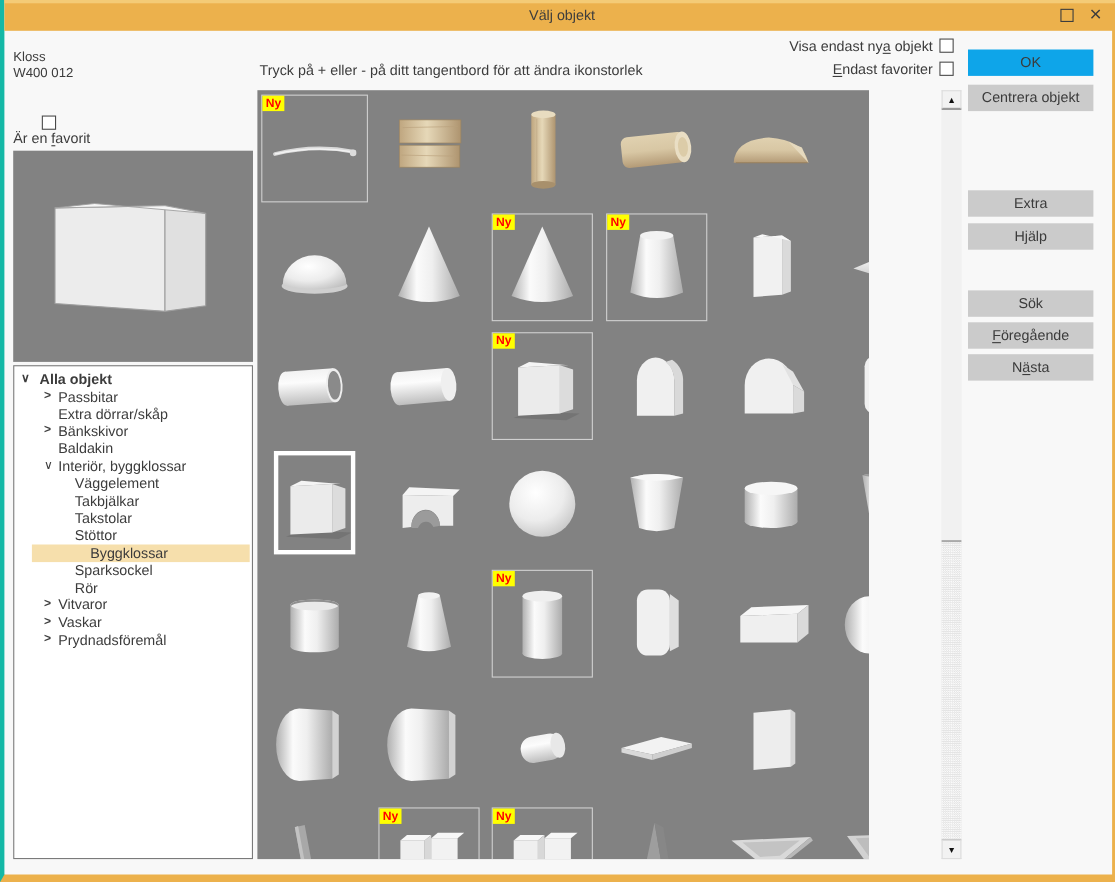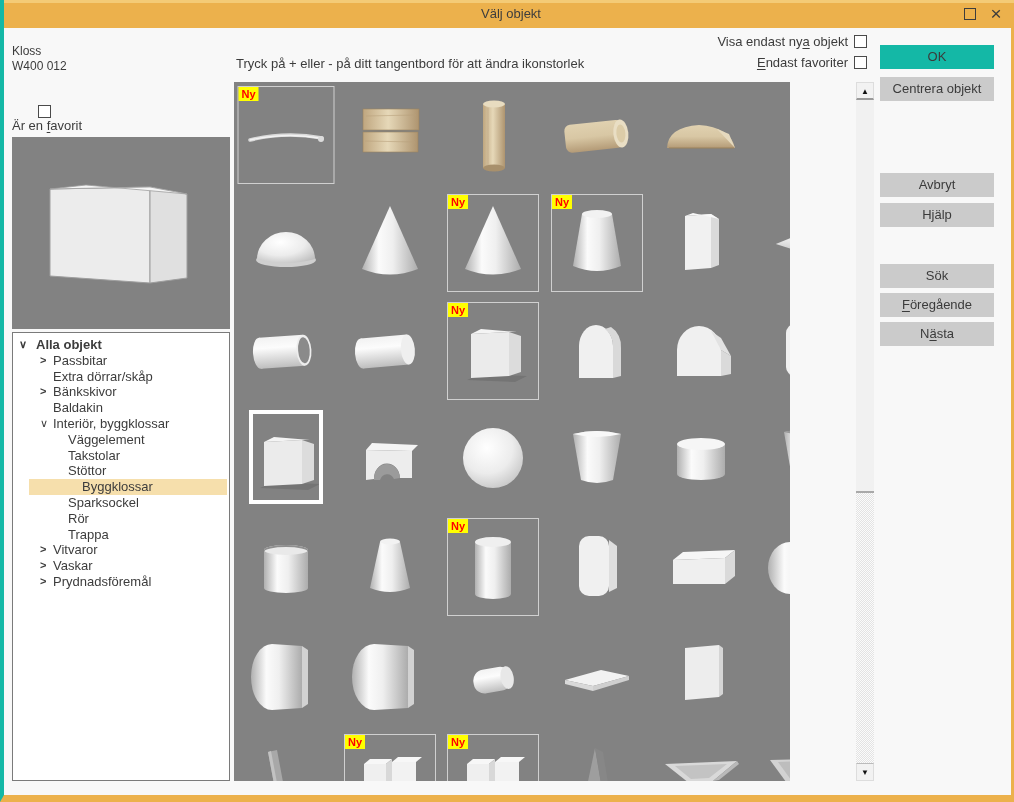--- a/index.html
+++ b/index.html
@@ -50,21 +50,21 @@
   #scrollbar { position:absolute; left:852px; top:82px; width:18px; height:699px; background:#F1F1F1; }
   .sb-btn { position:absolute; left:0; width:18px; height:18px; background:#F2F2F2; border:1px solid #DDDDDD; color:#111; font-size:8px; text-align:center; line-height:17px; }
   #sb-up { top:0; border-bottom:2px solid #9A9A9A; }
   #sb-down { top:681px; border-top:1px solid #BBBBBB; }
   #sb-thumb { position:absolute; left:0; top:18px; width:18px; height:393px; background:#F1F1F1; border-bottom:2px solid #A9A9A9; }
   #sb-track { position:absolute; left:0; top:411px; width:18px; height:270px;
     background-image:conic-gradient(#FBFBFB 25%, #E3E3E3 0 50%, #FBFBFB 0 75%, #E3E3E3 0); background-size:2px 2px; }
 
   
   .side-btn { position:absolute; left:876px; width:114px; height:24px; background:#CBCBCB; border:none; font-family:"Liberation Sans", sans-serif; font-size:13px; color:#3B3B3B; text-align:center; line-height:24px; }
-  #btn-ok { top:45px; background:#14b8a6; }
+  #btn-ok { top:45px; background:#0ea5e9; }
   #btn-center { top:77px; }
   #btn-cancel { top:173px; }
   #btn-help { top:203px; }
   #btn-search { top:264px; }
   #btn-prev { top:293px; }
   #btn-next { top:322px; }
   #defs-svg { position:absolute; width:0; height:0; }
 </style>
 </head>
 <body>
@@ -137,26 +137,26 @@
   </div>
 
   <div id="tree">
       <div class="tree-item b"><span class="chev" style="left: 4px;">∨</span><span style="padding-left: 21px;">Alla objekt</span></div>
       <div class="tree-item"><span class="chev" style="left: 25px; font-weight: bold;">&gt;</span><span style="padding-left: 38px;">Passbitar</span></div>
       <div class="tree-item"><span style="padding-left: 38px;">Extra dörrar/skåp</span></div>
       <div class="tree-item"><span class="chev" style="left: 25px; font-weight: bold;">&gt;</span><span style="padding-left: 38px;">Bänkskivor</span></div>
       <div class="tree-item"><span style="padding-left: 38px;">Baldakin</span></div>
       <div class="tree-item"><span class="chev" style="left: 25px;">∨</span><span style="padding-left: 38px;">Interiör, byggklossar</span></div>
       <div class="tree-item"><span style="padding-left: 53px;">Väggelement</span></div>
+      <div class="tree-item"><span style="padding-left: 53px;">Takbjälkar</span></div>
       <div class="tree-item"><span style="padding-left: 53px;">Takstolar</span></div>
       <div class="tree-item"><span style="padding-left: 53px;">Stöttor</span></div>
       <div class="tree-item sel"><span style="padding-left: 53px;">Byggklossar</span></div>
       <div class="tree-item"><span style="padding-left: 53px;">Sparksockel</span></div>
       <div class="tree-item"><span style="padding-left: 53px;">Rör</span></div>
-      <div class="tree-item"><span style="padding-left: 53px;">Trappa</span></div>
       <div class="tree-item"><span class="chev" style="left: 25px; font-weight: bold;">&gt;</span><span style="padding-left: 38px;">Vitvaror</span></div>
       <div class="tree-item"><span class="chev" style="left: 25px; font-weight: bold;">&gt;</span><span style="padding-left: 38px;">Vaskar</span></div>
       <div class="tree-item"><span class="chev" style="left: 25px; font-weight: bold;">&gt;</span><span style="padding-left: 38px;">Prydnadsföremål</span></div>
     </div>
 
   <div id="grid">
       <div class="cell" style="left: 0px; top: 0px;">
         <svg viewBox="0 0 104 108" width="104" height="108">
           <path d="M16 58 Q52 49 88 56" stroke="#D9D9D9" stroke-width="3.5" fill="none" stroke-linecap="round"></path>
    <path d="M16 58 Q52 50 86 56" stroke="#F2F2F2" stroke-width="1.4" fill="none"></path>
@@ -476,19 +476,19 @@
 
   <div id="scrollbar">
     <div class="sb-btn" id="sb-up">▲</div>
     <div id="sb-thumb"></div>
     <div id="sb-track"></div>
     <div class="sb-btn" id="sb-down">▼</div>
   </div>
 
   <button class="side-btn" id="btn-ok">OK</button>
   <button class="side-btn" id="btn-center">Centrera objekt</button>
-  <button class="side-btn" id="btn-cancel">Avbryt</button>
+  <button class="side-btn" id="btn-cancel">Extra</button>
   <button class="side-btn" id="btn-help">Hjälp</button>
   <button class="side-btn" id="btn-search">Sök</button>
   <button class="side-btn" id="btn-prev"><span></span><u>F</u><span>öregående</span></button>
   <button class="side-btn" id="btn-next"><span>N</span><u>ä</u><span>sta</span></button>
 
 </div>
 
 </body></html>

